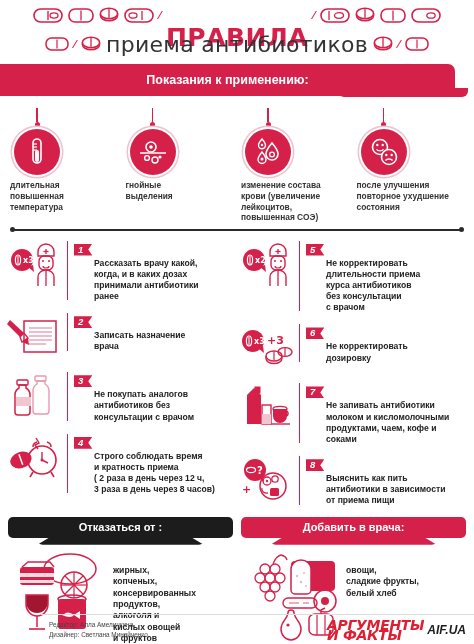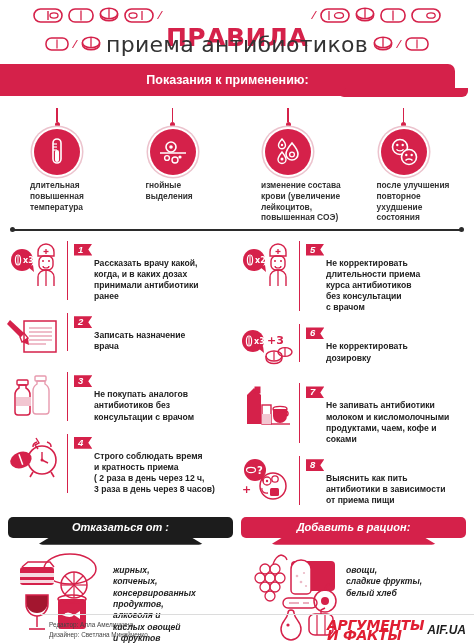--- a/index.html
+++ b/index.html
@@ -38,21 +38,21 @@
     width:455px;
   }
   .banner-tail{
     position:absolute;right:6px;top:24px;width:130px;height:9px;
     background:#d5214a;border-bottom-right-radius:6px;border-bottom-left-radius:6px;
     clip-path:polygon(6% 0,100% 0,100% 100%,0 100%);
   }
 
   
   .indications{display:flex;padding:12px 6px 0 6px;gap:0;}
-  .ind{flex:1;display:flex;flex-direction:column;align-items:flex-start;padding:0 4px;position:relative;margin-left:20px;}
+  .ind{flex:1;display:flex;flex-direction:column;align-items:flex-start;padding:0 4px;position:relative;}
   .ind-stem{width:1.5px;height:14px;background:#d5214a;margin-left:26px;}
   .ind-dot{width:5px;height:5px;border-radius:50%;background:#d5214a;margin-left:24.5px;}
   .circ{
     width:46px;height:46px;border-radius:50%;background:#d5214a;
     display:flex;align-items:center;justify-content:center;margin:2px 0 5px 4px;
     box-shadow:0 0 0 2px #ffffff, 0 0 0 3.5px #ecc3cd;
   }
   .ind-label{font-size:8.4px;line-height:1.28;color:#333;font-weight:bold;}
 
   .rule{
@@ -75,21 +75,21 @@
   .flag{
     position:relative;display:inline-block;background:#d5214a;color:#fff;
     font-size:9.5px;font-weight:bold;line-height:12px;height:12px;
     padding:0 9px 0 4px;margin-bottom:2px;
     clip-path:polygon(0 0,100% 0,78% 50%,100% 100%,0 100%);
     font-style:italic;
   }
   .item-text{font-size:8.6px;line-height:1.3;color:#222;font-weight:bold;margin-left:20px;}
 
   
-  .bottom{display:flex;gap:8px;padding:10px 8px 0 8px;font-style:italic;}
+  .bottom{display:flex;gap:8px;padding:10px 8px 0 8px;}
   .bsec{flex:1;}
   .bhead{
     position:relative;height:21px;display:flex;align-items:center;justify-content:center;
     color:#fff;font-size:11px;font-weight:bold;border-radius:5px 5px 5px 5px;
   }
   .bhead.dark{background:#1c1c1c;}
   .bhead.red{background:#d5214a;}
   .bhead-tail{
     position:absolute;left:50%;transform:translateX(-50%);top:21px;width:74%;height:7px;
     border-bottom-left-radius:5px;border-bottom-right-radius:5px;
@@ -503,21 +503,21 @@
             <circle cx="52" cy="63" r="1" fill="#d5214a"></circle>
             <path d="M62 64 l6 -4 v8z" fill="#fff"></path>
           </svg>
         </div>
         <div class="btext">жирных,<br>копченых,<br>консервированных<br>продуктов,<br>алкоголя и<br>кислых овощей<br>и фруктов</div>
       </div>
     </div>
 
     <div class="bsec">
       <div class="bhead red">
-        <span>Добавить в рацион:</span>
+        <span>Добавить в врача:</span>
         <div class="bhead-tail"></div>
       </div>
       <div class="bcontent">
         <div class="bicon">
           <svg width="96" height="86" viewBox="0 0 96 86">
             <g stroke="#d5214a" stroke-width="1.3" fill="none">
               <circle cx="20" cy="18" r="5"></circle>
                 <circle cx="30" cy="18" r="5"></circle>
               <circle cx="15" cy="27" r="5"></circle>
                 <circle cx="25" cy="27" r="5"></circle>

